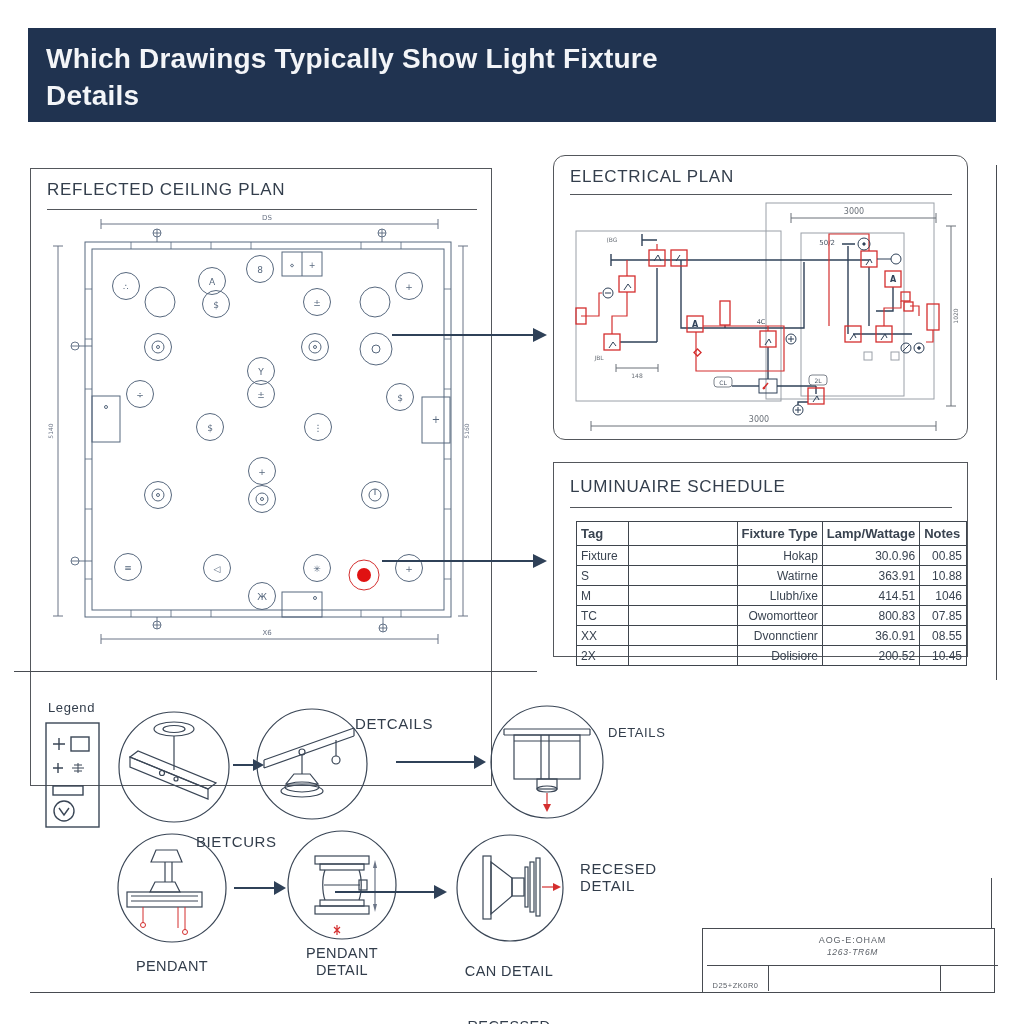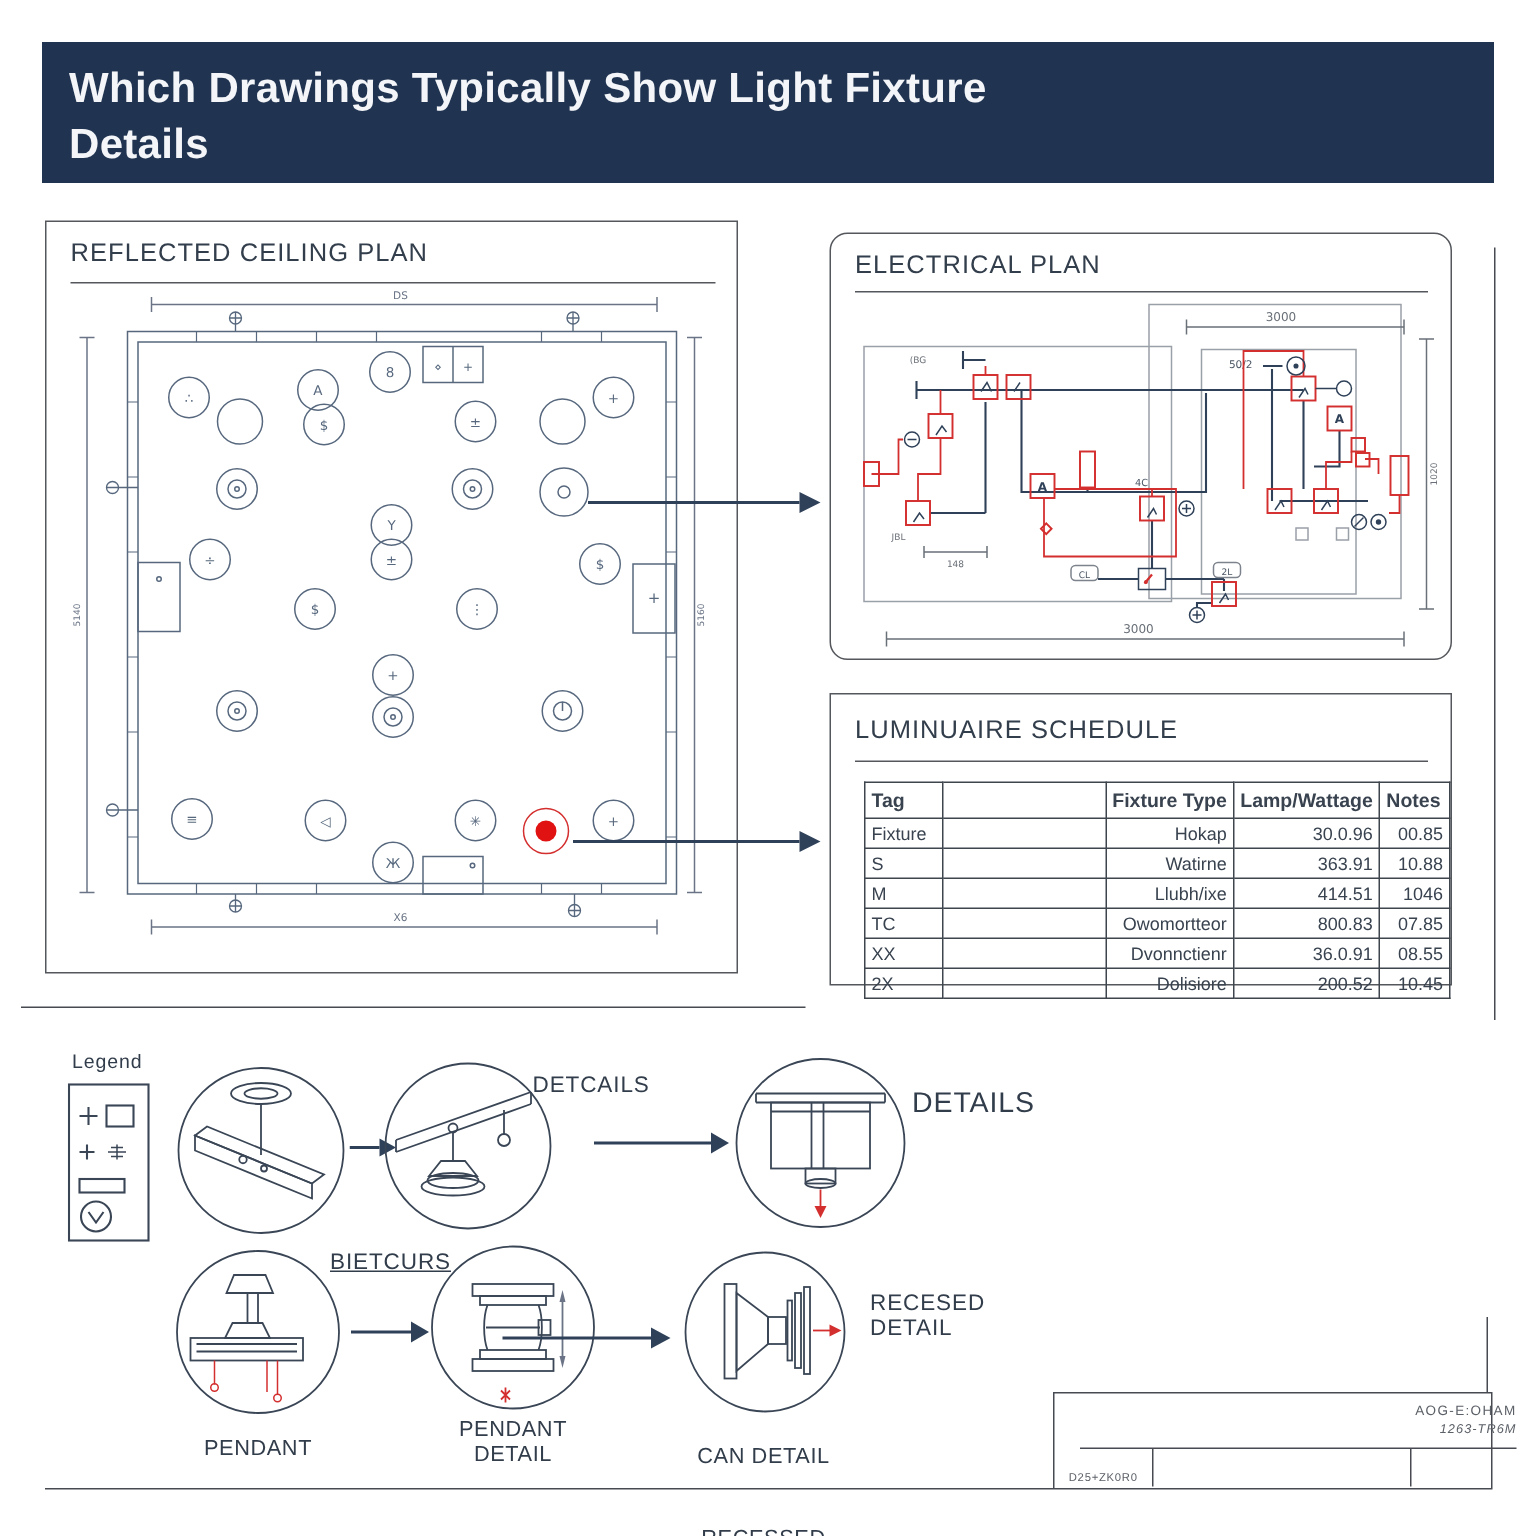--- a/index.html
+++ b/index.html
@@ -19,21 +19,21 @@
   .tb-cell{position:absolute;box-sizing:border-box;}
   svg text{font-family:"DejaVu Sans",sans-serif;}
 </style>
 </head>
 <body>
 
 <div class="abs" style="left:28px;top:28px;width:968px;height:94px;background:#203350;">
   <div style="color:#f3f5f8;font-size:28px;font-weight:bold;line-height:1.33;padding:12px 0 0 18px;max-width:700px;letter-spacing:.2px;">Which Drawings Typically Show Light Fixture Details</div>
 </div>
 
-<div class="panel" style="left:30px;top:147px;width:462px;height:502px;">
+<div class="panel" style="left:30px;top:168px;width:462px;height:618px;">
   <div class="ptitle">REFLECTED CEILING PLAN</div>
   <div class="punder" style="top:40px;width:430px;"></div>
   <svg width="462" height="445" viewBox="0 0 462 445" style="position:absolute;left:0;top:40px;" fill="none" stroke="#57687e" stroke-width="1">
 
     <g transform="translate(0,-40)">
 
       <g stroke="#6a7486" stroke-width="1">
         <path d="M70,55 H407 M70,50 V60 M407,50 V60"></path>
         <path d="M70,470 H407 M70,465 V475 M407,465 V475"></path>
         <path d="M27,77 V447 M22,77 H32 M22,447 H32"></path>
@@ -395,23 +395,23 @@
   <path d="M14,24 H100 M14,30 H100 M14,24 V30 M100,24 V30"></path>
   <rect x="24" y="30" width="66" height="44"></rect>
   <path d="M51,30 V74 M59,30 V74 M24,36 H90"></path>
   <rect x="47" y="74" width="20" height="10"></rect>
     <ellipse cx="57" cy="84" rx="10" ry="3"></ellipse>
   <g stroke="#d42f2f">
       <line x1="57" y1="88" x2="57" y2="100"></line>
     </g>
   <polygon points="53,99 57,107 61,99" fill="#d42f2f" stroke="none"></polygon>
 </svg>
-<div class="lbl" style="left:608px;top:725px;font-size:19px;">DETAILS</div>
-
-<div class="lbl" style="left:220px;top:833px;font-size:15px;text-decoration:underline;">BIETCURS</div>
+<div class="lbl" style="left:608px;top:725px;font-size:13px;">DETAILS</div>
+
+<div class="lbl" style="left:196px;top:833px;font-size:15px;">BIETCURS</div>
 <svg class="abs" style="left:117px;top:833px;" width="110" height="110" viewBox="0 0 110 110" fill="none" stroke="#3a4656" stroke-width="1.2">
   <circle cx="55" cy="55" r="54"></circle>
   <polygon points="34,29 65,29 60,17 39,17"></polygon>
   <path d="M48,29 V49 M55,29 V49"></path>
   <polygon points="38,49 58,49 63,59 33,59"></polygon>
   <rect x="10" y="59" width="75" height="15"></rect>
   <path d="M14,63 H81 M14,68 H81"></path>
   <g stroke="#d42f2f" stroke-width="1">
     <path d="M26,74 V90 M61,74 V95 M68,74 V97"></path>
     <circle cx="26" cy="92" r="2.5"></circle>
@@ -457,21 +457,21 @@
     </g>
   <polygon points="97,49 105,53 97,57" fill="#d42f2f" stroke="none"></polygon>
 </svg>
 <div class="lbl" style="left:580px;top:860px;font-size:15px;">RECESED</div>
 <div class="lbl" style="left:580px;top:877px;font-size:15px;">DETAIL</div>
 <div class="lbl cap" style="left:448px;top:998px;width:122px;margin-top:20px;">RECESSED</div>
 <div class="lbl cap" style="left:448px;top:963px;width:122px;">CAN DETAIL</div>
 
 <div class="vline" style="left:991px;top:878px;height:50px;"></div>
 <div class="abs" style="left:702px;top:928px;width:293px;height:65px;border:1.5px solid #474b51;box-sizing:border-box;">
-  <div class="abs" style="left:17px;top:0;width:100%;height:37px;border-bottom:1.5px solid #474b51;box-sizing:border-box;text-align:right;padding-top:6px;">
+  <div class="abs" style="left:4px;top:0;width:100%;height:37px;border-bottom:1.5px solid #474b51;box-sizing:border-box;text-align:center;padding-top:6px;">
     <div style="font-size:9px;letter-spacing:.9px;color:#5c6168;">AOG-E:OHAM</div>
     <div style="font-size:8.5px;letter-spacing:.7px;color:#5c6168;margin-top:2px;font-style:italic;">1263-TR6M</div>
   </div>
   <div class="tb-cell" style="left:0;top:37px;width:66px;height:25px;border-right:1.5px solid #474b51;text-align:center;padding-top:8px;">
     <span style="font-size:7.5px;letter-spacing:.5px;color:#5c6168;">D25+ZK0R0</span>
   </div>
   <div class="tb-cell" style="left:66px;top:37px;width:172px;height:25px;border-right:1.5px solid #474b51;"></div>
   <div class="tb-cell" style="left:238px;top:37px;width:53px;height:25px;"></div>
 </div>
 

